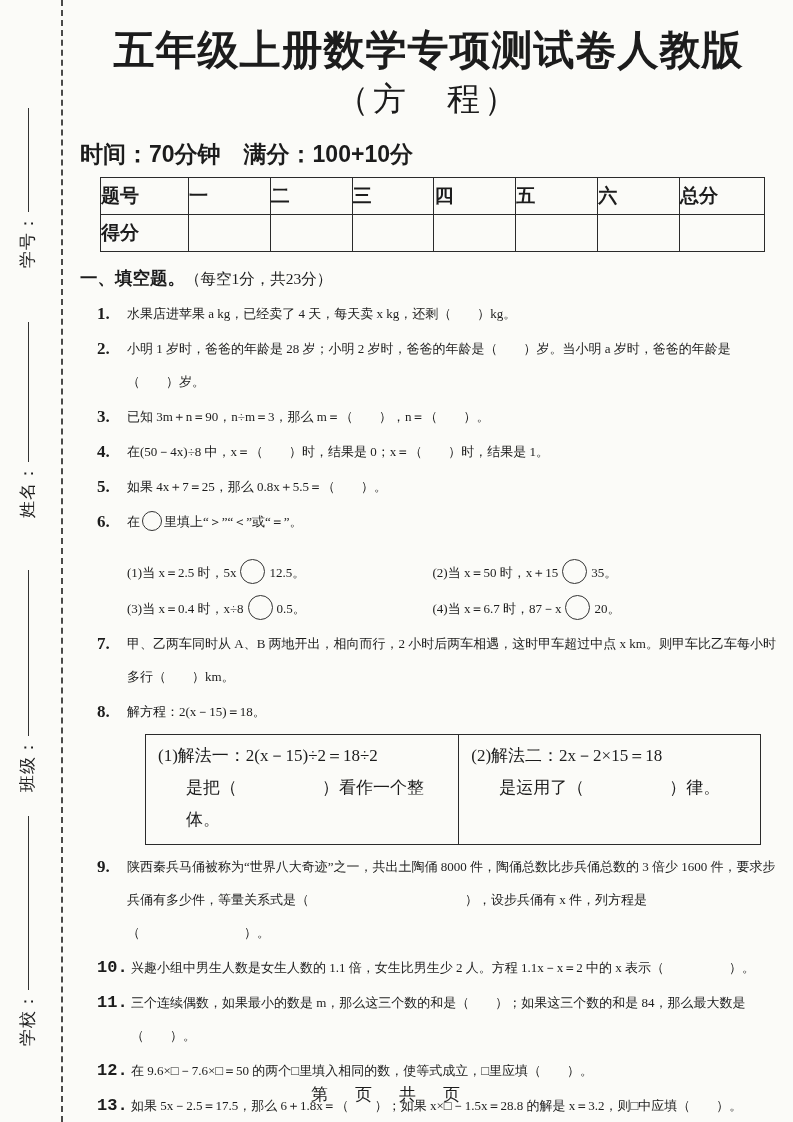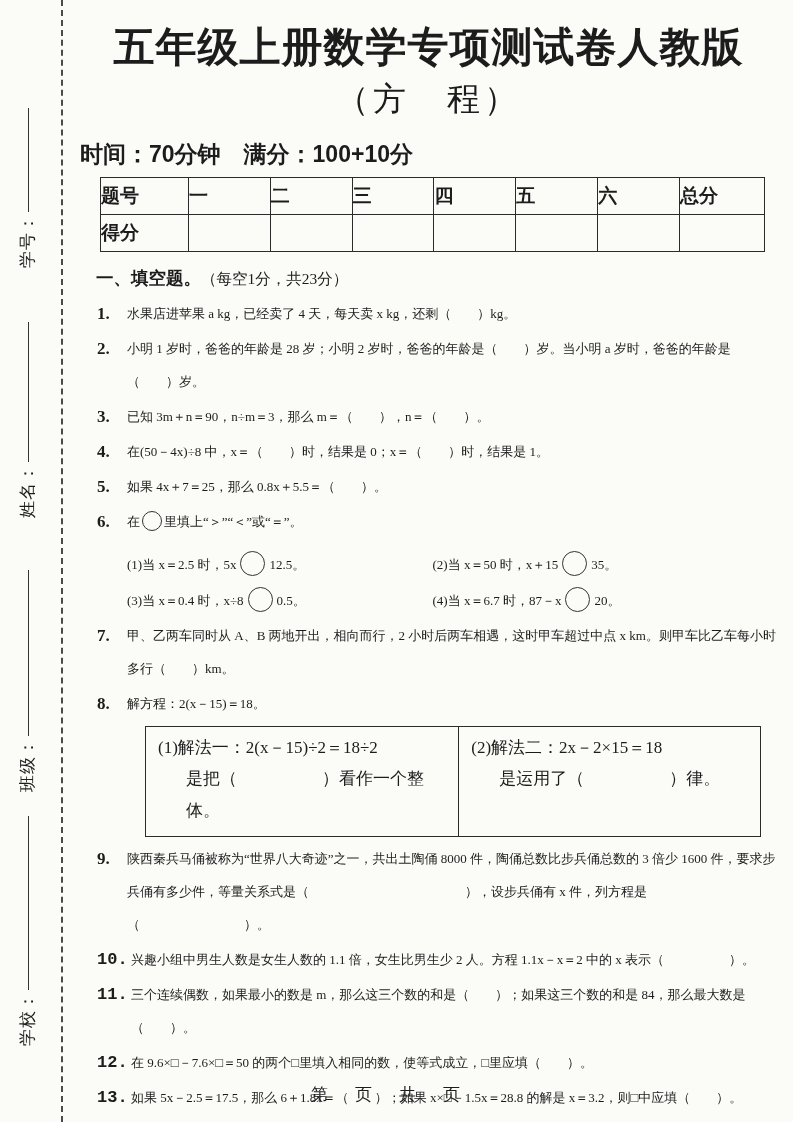--- a/index.html
+++ b/index.html
@@ -22,21 +22,21 @@
   }
   .vlabel { font-size:17px; letter-spacing:1px; }
   .vline {
     display:inline-block; width:var(--lw); height:2px;
     border-bottom:1.7px solid #333; vertical-align:4px; margin-left:2px;
   }
   
   .content { position:absolute; left:80px; top:0; width:697px; }
   .title {
     margin:26px 0 0; text-align:center;
-    font-family:Liberation Mono, monospace;
+    font-family:Liberation Sans, sans-serif;
     font-weight:bold; font-size:41px; letter-spacing:1px; line-height:1.2;
   }
   .subtitle {
     margin:4px 0 0; text-align:center;
     font-family:"Liberation Sans","DejaVu Sans",sans-serif;
     font-weight:normal; font-size:33px; letter-spacing:4px; line-height:1.2;
   }
   .meta {
     margin:20px 12px 7px 0;
     font-family:"Liberation Sans","DejaVu Sans",sans-serif;
@@ -46,42 +46,42 @@
   .score-table {
     border-collapse:collapse; table-layout:fixed;
     margin-left:20px; width:665px;
   }
   .score-table td {
     border:1.7px solid #2b2b2b; height:36px; text-align:left;
     font-family:"Liberation Sans","DejaVu Sans",sans-serif;
     font-weight:bold; font-size:19px; padding:0;
   }
   
-  .section-head { margin:11px 16px 3px; font-size:17.5px; line-height:30px; }
+  .section-head { margin:11px 0 3px; font-size:17.5px; line-height:30px; }
   .sec-title { font-weight:bold; }
   .sec-note { font-size:15.5px; }
   .q { display:flex; padding-left:17px; margin-top:2px; }
   .qnum { flex:none; width:30px; font-weight:bold; line-height:33px; font-size:17px; }
   .qnum.wide { width:34px;font-family:Liberation Mono, monospace; }
   .qtext { flex:1; line-height:33px; font-size:13px; }
-  .q6-grid { display:grid; grid-template-columns:47% 53%; row-gap:3px; margin-top:10px; }
+  .q6-grid { display:grid; grid-template-columns:47% 53%; row-gap:3px; margin-top:18px; }
   .circle {
     display:inline-block; width:25px; height:25px; box-sizing:border-box;
     border:1.6px solid #333; border-radius:50%;
     vertical-align:-7px; margin:0 4px;
   }
   .circle.small { width:20px; height:20px; vertical-align:-5px; margin:0 2px; }
   .solution-box {
     display:flex; box-sizing:border-box;
     border:1.7px solid #2b2b2b;
     margin:6px 0 5px 65px; width:616px;
   }
   .sol-cell { flex:1.02; padding:5px 8px 8px 12px; line-height:32px; font-size:17px; }
   .sol-cell.right { flex:0.98; border-left:1.7px solid #2b2b2b; }
-  .sol-indent { padding-left:28px;font-family:Liberation Mono, monospace; }
+  .sol-indent { padding-left:28px; }
   
   .footer {
     position:absolute; left:68px; width:640px; bottom:16px;
     text-align:center; font-size:17px; letter-spacing:5px;
   }
 </style>
 </head>
 <body>
 
 <div class="vfield" style="top:96px;--h:172px;--lw:104px">

